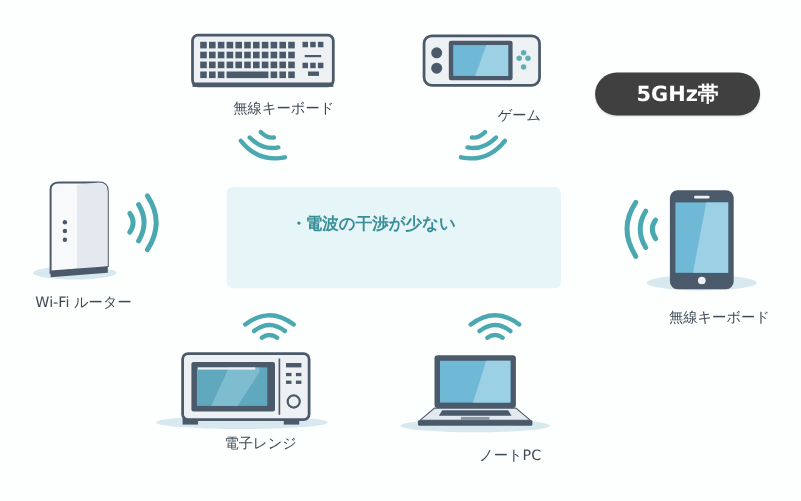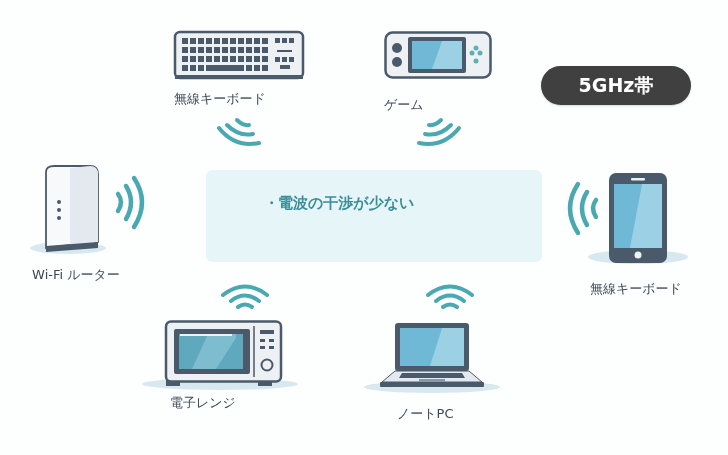--- a/index.html
+++ b/index.html
@@ -1,19 +1,19 @@
 <!DOCTYPE html>
 <html><head>
 <meta charset="utf-8">
 <style>
   html,body{margin:0;padding:0;}
   body{width:728px;height:455px;background:#fdfefe;position:relative;overflow:hidden;font-family:"DejaVu Sans","Liberation Sans",sans-serif;}
-  .label{position:absolute;font-size:13px;color:#3d4a56;white-space:nowrap;text-align:left;}
+  .label{position:absolute;font-size:13px;color:#3d4a56;white-space:nowrap;text-align:right;}
   .badge{position:absolute;left:541px;top:66px;width:150px;height:39px;border-radius:20px;background:#404040;color:#fff;font-weight:bold;font-size:19px;display:flex;align-items:center;justify-content:center;box-shadow:0 1px 2px rgba(0,0,0,0.15);}
-  .infobox{position:absolute;left:206px;top:170px;width:304px;height:92px;background:#e6f5f7;border-radius:6px;padding-left:32px;}
+  .infobox{position:absolute;left:206px;top:170px;width:304px;height:92px;background:#e6f5f7;border-radius:6px;}
   .infobox ul{list-style:none;margin:0;padding:0;position:absolute;left:58px;top:21px;}
   .infobox li{font-size:15px;font-weight:bold;color:#3a8e98;line-height:25px;white-space:nowrap;}
   .infobox li .dot{display:inline-block;width:14px;}
   svg{position:absolute;overflow:visible;}
 </style>
 </head>
 <body>
 
 <div class="badge">
     <span>5GHz帯</span>

